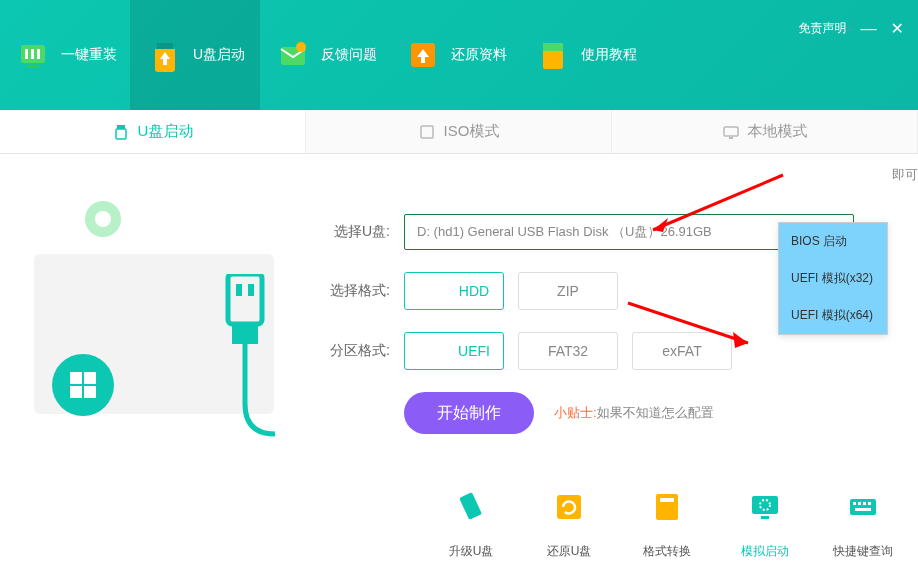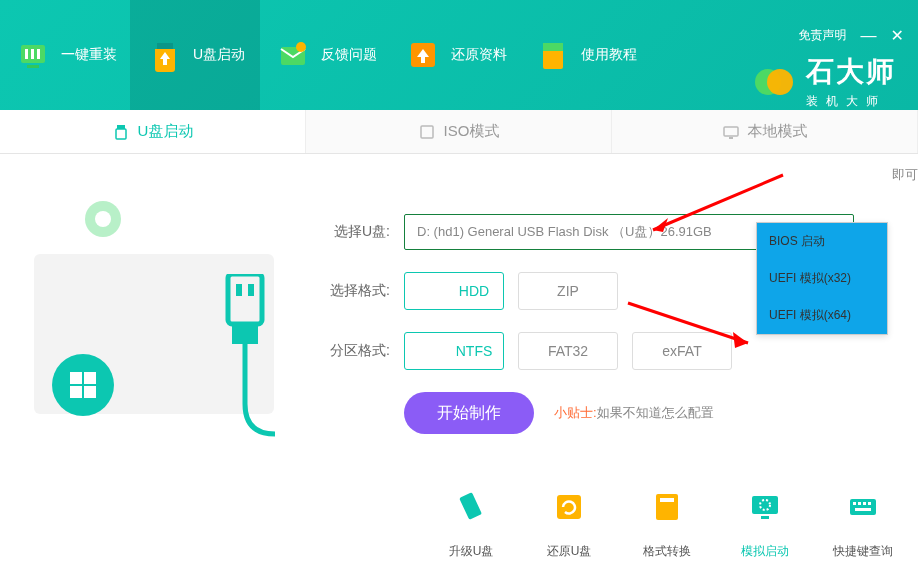--- a/index.html
+++ b/index.html
@@ -3,21 +3,21 @@
 <meta charset="utf-8">
 <style>
 * { margin: 0; padding: 0; box-sizing: border-box; font-family: "Microsoft YaHei", Arial, sans-serif; }
 body { width: 918px; height: 578px; background: #f5f5f5; overflow: hidden; position: relative; }
 
 .header { height: 110px; background: linear-gradient(135deg, #0cc7b1 0%, #0ab8a5 100%); display: flex; align-items: stretch; }
 .header-tabs { display: flex; }
 .header-tab { width: 130px; display: flex; flex-direction: row; align-items: center; justify-content: center; color: #fff; font-size: 14px; cursor: pointer; gap: 8px; }
 .header-tab.active { background: rgba(0,0,0,0.12); }
 .header-tab .icon-wrap { height: 40px; display: flex; align-items: center; justify-content: center; }
-.header-right { margin-left: auto; display: flex; flex-direction: column; align-items: flex-end; padding: 6px 14px 0 0; justify-content: flex-end; }
+.header-right { margin-left: auto; display: flex; flex-direction: column; align-items: flex-end; padding: 19px 14px 0 0; }
 .top-controls { display: flex; gap: 14px; align-items: center; color: #fff; font-size: 12px; }
 .win-btn { color: #fff; cursor: pointer; font-size: 16px; }
 .logo-area { display: flex; align-items: center; gap: 10px; margin-top: 8px; padding-right:8px;}
 .logo-text { color: #fff; }
 .logo-title { font-size: 28px; font-weight: bold; letter-spacing: 2px; }
 .logo-sub { font-size: 12px; letter-spacing: 8px; margin-top:2px;}
 
 .subtabs { height: 44px; background: #fafafa; border-bottom: 1px solid #e5e5e5; display: flex; }
 .subtab { flex: 1; display: flex; align-items: center; justify-content: center; gap: 8px; font-size: 15px; color: #999; cursor: pointer; border-right: 1px solid #eee; }
 .subtab.active { color: #0cc7b1; background: #fff; }
@@ -37,21 +37,21 @@
 .start-btn { width: 130px; height: 42px; background: #8b5cf6; color: #fff; border: none; border-radius: 21px; font-size: 16px; cursor: pointer; }
 .tip-text { font-size: 13px; color: #888; }
 .tip-label { color: #ff6b35; }
 
 .bottom-actions { position: absolute; bottom: 18px; right: 20px; display: flex; gap: 28px; }
 .ba-item { display: flex; flex-direction: column; align-items: center; gap: 18px; cursor: pointer; width: 70px;}
 .ba-item .ba-icon { width: 36px; height: 36px; display: flex; align-items: center; justify-content: center; }
 .ba-item span { font-size: 12px; color: #555; }
 .ba-item.highlight span { color: #0cc7b1; }
 
-.popup-menu { position: absolute; right: 30px; top: 222px; width: 132px; background: #0ea5e9; border: 1px solid #ccc; box-shadow: 0 2px 6px rgba(0,0,0,0.12); z-index: 10; }
+.popup-menu { position: absolute; right: 30px; top: 222px; width: 110px; background: #7dd3fc; border: 1px solid #ccc; box-shadow: 0 2px 6px rgba(0,0,0,0.12); z-index: 10; }
 .popup-item { padding: 10px 12px; font-size: 12px; color: #333; cursor: pointer; }
 
 .arrow { position: absolute; pointer-events: none; z-index: 5; }
 .arrow1 { right: 130px; top: 170px; }
 .arrow2 { right: 155px; top: 298px; }
 
 .usb-cable { position: absolute; left: 210px; top: 120px; }
 .win-badge { position: absolute; left: 52px; top: 200px; width: 62px; height: 62px; background: #0cc7b1; border-radius: 50%; display:flex; align-items:center; justify-content:center;}
 .monitor-bg { position: absolute; left: 34px; top: 100px; width: 240px; height: 160px; background: #f3f3f3; border-radius: 6px; }
 .gear-deco { position:absolute; left: 78px; top: 40px; }
@@ -110,30 +110,20 @@
           </svg>
       </div>
       <span>使用教程</span>
     </div>
   </div>
   <div class="header-right">
     <div class="top-controls">
       <span>免责声明</span>
       <span class="win-btn">—</span>
       <span class="win-btn">✕</span>
-    </div>
-    <div class="logo-area">
-      <svg width="44" height="44" viewBox="0 0 44 44">
-          <circle cx="16" cy="22" r="13" fill="#4cd964"></circle>
-          <circle cx="28" cy="22" r="13" fill="#ffb400" opacity="0.95"></circle>
-        </svg>
-      <div class="logo-text">
-        <div class="logo-title">石大师</div>
-        <div class="logo-sub">装机大师</div>
-      </div>
     </div>
   </div>
 </div>
 
 <div class="subtabs">
   <div class="subtab active">
     <svg width="18" height="18" viewBox="0 0 18 18">
         <rect x="5" y="2" width="8" height="4" fill="#0cc7b1"></rect>
         <rect x="4" y="6" width="10" height="10" rx="1" fill="none" stroke="#0cc7b1" stroke-width="1.5"></rect>
       </svg>
@@ -191,21 +181,21 @@
       <div class="form-label">选择格式:</div>
       <div class="opt-group">
         <div class="opt-btn selected">HDD</div>
         <div class="opt-btn">ZIP</div>
       </div>
     </div>
 
     <div class="form-row">
       <div class="form-label">分区格式:</div>
       <div class="opt-group">
-        <div class="opt-btn selected">NTFS</div>
+        <div class="opt-btn selected">UEFI</div>
         <div class="opt-btn">FAT32</div>
         <div class="opt-btn">exFAT</div>
       </div>
     </div>
 
     <div class="action-row">
       <button class="start-btn">开始制作</button>
       <div class="tip-text">
         <span class="tip-label">小贴士:</span><span>如果不知道怎么配置</span>
       </div>

